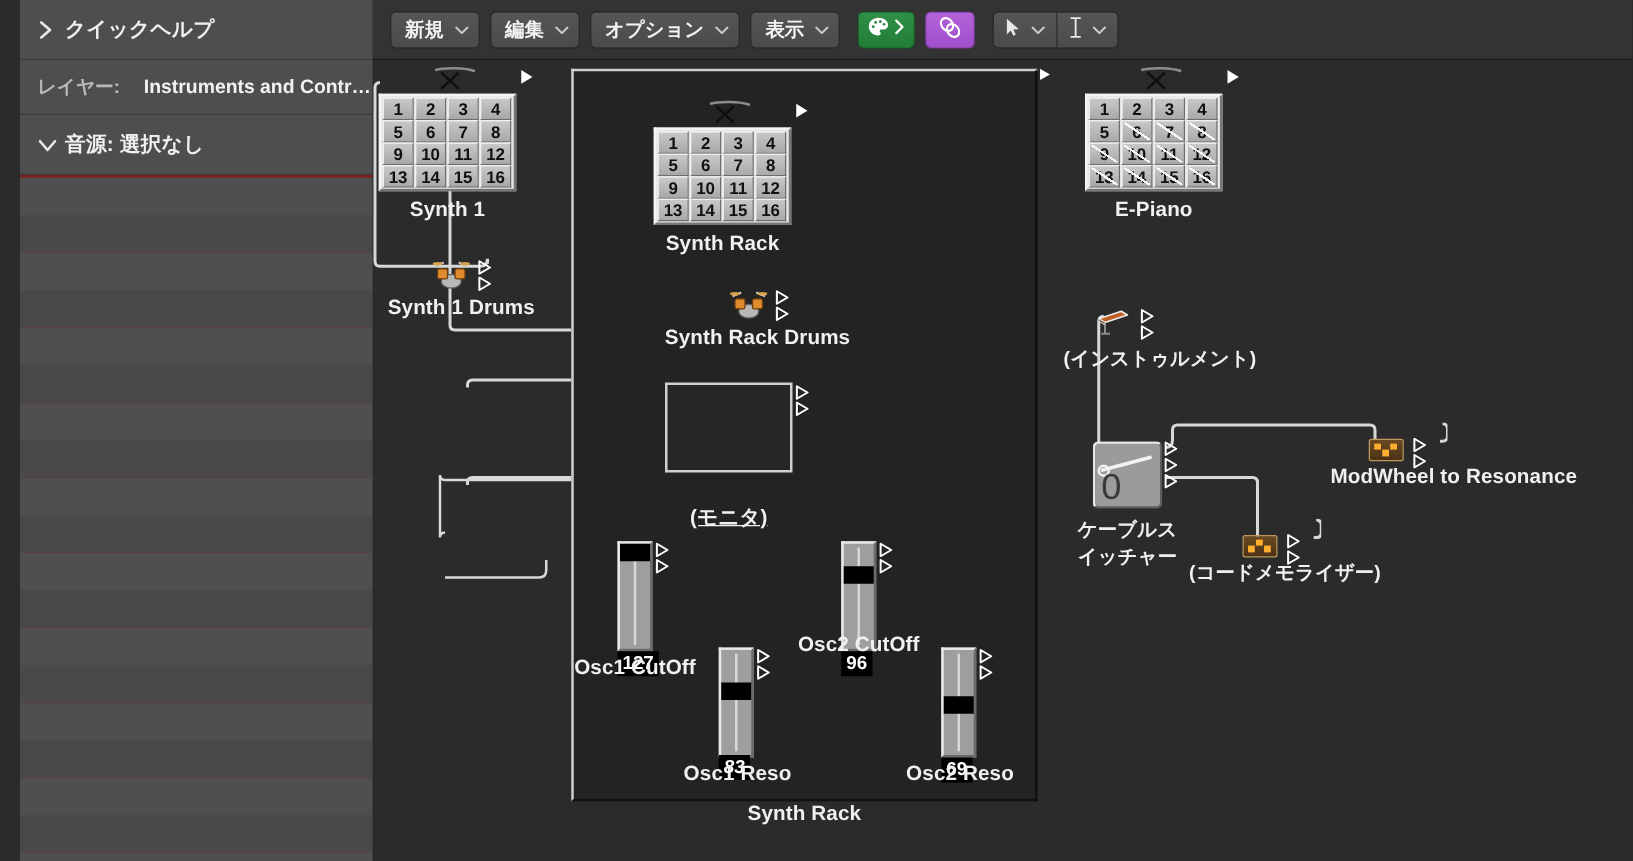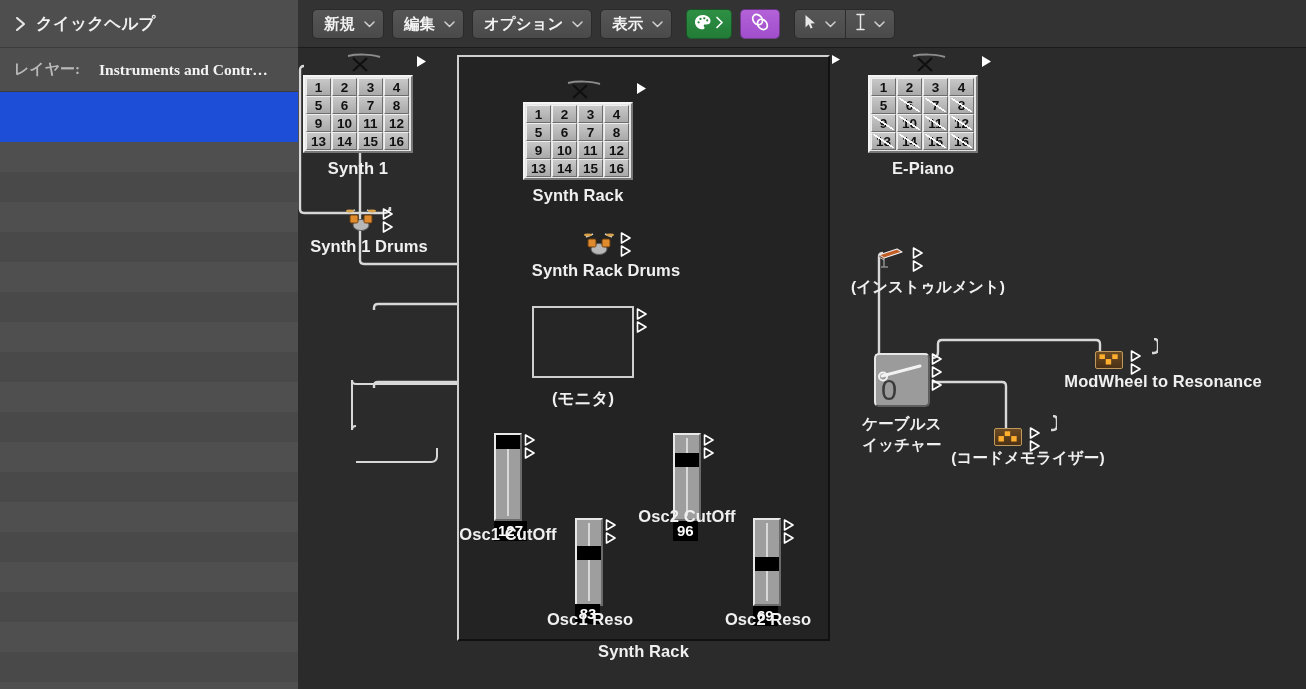--- a/index.html
+++ b/index.html
@@ -8,25 +8,24 @@
     width: 1306px; height: 689px;
     overflow: hidden;
     background: #2b2b2b;
     font-family: "Liberation Sans", "DejaVu Sans", sans-serif;
     -webkit-font-smoothing: antialiased;
   }
   #app { position: relative; width: 1306px; height: 689px; }
 
   
   #sidebar {
-    position: absolute; left: 0; top: 0;
+    position: absolute; left: 16px; top: 0;
     width: 298px; height: 689px;
-    background: #1d4ed8;
+    background: #7f1d1d;
     overflow: hidden;
-    font-family: Liberation Serif, serif;
   }
   .sb-row {
     position: relative;
     display: flex; align-items: center;
     height: 48px;
     padding-left: 14px;
     border-bottom: 1px solid #3c3c3c;
     color: #e9e9e9;
   }
   .sb-row .disc {
@@ -258,20 +257,28 @@
           </svg>
       </span>
       <span class="sb-title">クイックヘルプ</span>
     </div>
 
     <div class="sb-row" id="row-layer" style="background:#4e4e4e;">
       <span class="sb-label-dim">レイヤー:</span>
       <span class="sb-label-strong">Instruments and Contr…</span>
     </div>
 
+    <div class="sb-row" id="row-source" style="background:#4e4e4e;">
+      <span class="disc">
+        <svg width="16" height="14" viewBox="0 0 16 14">
+            <path d="M2 4 L8 11 L14 4" fill="none" stroke="#e8e8e8" stroke-width="2.1" stroke-linecap="round" stroke-linejoin="round"></path>
+          </svg>
+      </span>
+      <span class="sb-title">音源: 選択なし</span>
+    </div>
   </div>
 
   <div id="toolbar">
     <div class="tb-inner">
 
       <div class="tb-btn">
         <span class="cap">新規</span>
         <span>
           <svg class="chev" width="11" height="8" viewBox="0 0 11 8">
               <path d="M1 2 L5.5 6.5 L10 2" fill="none" stroke="#cfcfcf" stroke-width="1.5" stroke-linecap="round" stroke-linejoin="round"></path>
@@ -515,21 +522,21 @@
     <div class="port" style="left:338px; top:260px;">
       <svg width="12" height="12" viewBox="0 0 12 12">
           <path d="M1.5 1 L10 6 L1.5 11 Z" fill="none" stroke="#ffffff" stroke-width="1.6" stroke-linejoin="round"></path>
         </svg>
     </div>
     <div class="port" style="left:338px; top:273px;">
       <svg width="12" height="12" viewBox="0 0 12 12">
           <path d="M1.5 1 L10 6 L1.5 11 Z" fill="none" stroke="#ffffff" stroke-width="1.6" stroke-linejoin="round"></path>
         </svg>
     </div>
-    <div class="node-label" style="left:234px; top:340px; width:102px;">(モニタ)</div>
+    <div class="node-label" style="left:234px; top:355px; width:102px;text-decoration:underline;">(モニタ)</div>
 
     <div class="fader" id="fader-osc1cut" style="left:196px; top:385px; width:28px; height:88px;">
       <div class="track"></div>
       <div class="handle" style="top:0px;"></div>
     </div>
     <div class="port" style="left:226px; top:386px;">
       <svg width="12" height="12" viewBox="0 0 12 12">
           <path d="M1.5 1 L10 6 L1.5 11 Z" fill="none" stroke="#ffffff" stroke-width="1.6" stroke-linejoin="round"></path>
         </svg>
     </div>

